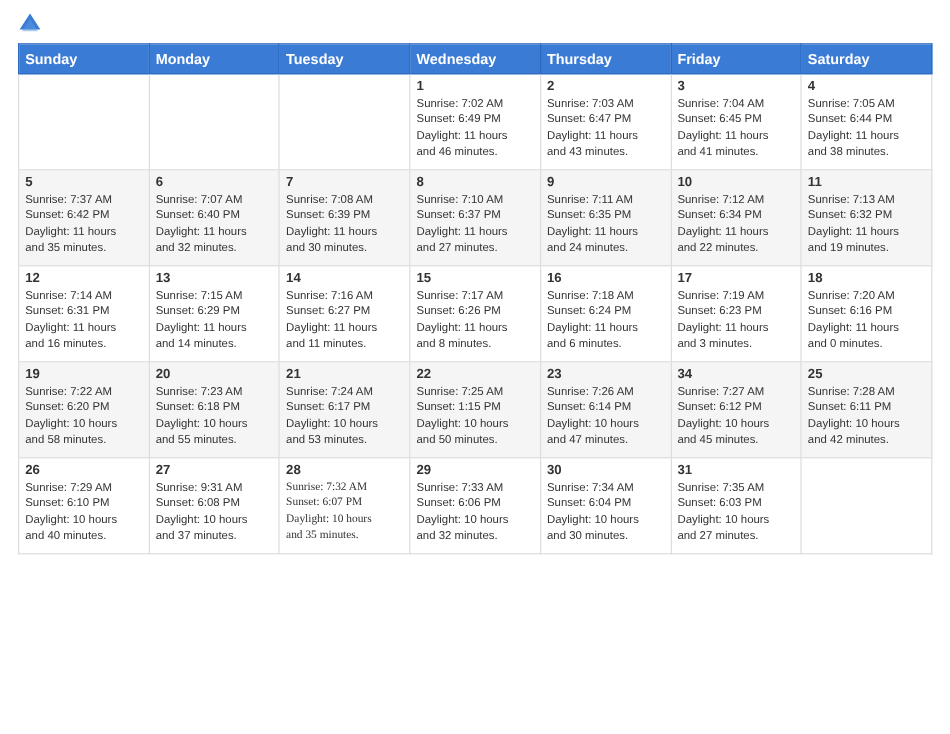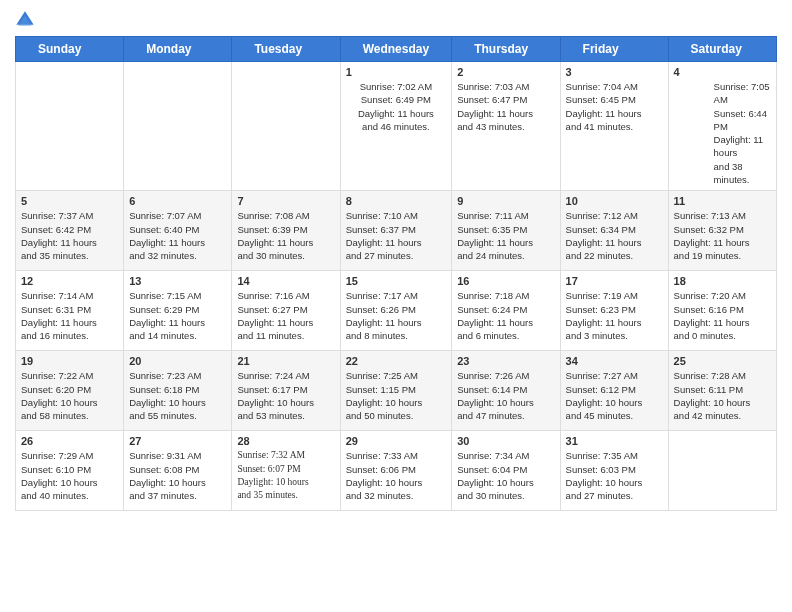--- a/index.html
+++ b/index.html
@@ -58,21 +58,21 @@
     }
     .calendar {
       width: 100%;
       border-collapse: collapse;
       border: 1px solid #ccc;
     }
     .calendar th {
       background: #3a7bd5;
       color: #fff;
       text-align: left;
-      padding: 5px 22px;
+      padding: 5px 5px;
       font-size: 12px;
       font-weight: bold;
       border: 1px solid #2e69c0;
     }
     .calendar td {
       vertical-align: top;
       border: 1px solid #ddd;
       padding: 4px 5px;
       width: calc(100% / 7);
       height: 80px;
@@ -130,42 +130,42 @@
           <th>Saturday</th>
         </tr>
     </thead>
     <tbody id="calendar-body">
     <tr>
           <td class="empty-cell"></td>
           <td class="empty-cell"></td>
           <td class="empty-cell"></td>
           <td>
             <div class="day-num">1</div>
-            <div class="day-info" style="white-space: pre-line; text-align: center;">Sunrise: 7:02 AM
+            <div class="day-info" style="white-space: pre-line;">Sunrise: 7:02 AM
 Sunset: 6:49 PM
 Daylight: 11 hours
 and 46 minutes.</div>
           </td>
           <td>
             <div class="day-num">2</div>
             <div class="day-info" style="white-space: pre-line;">Sunrise: 7:03 AM
 Sunset: 6:47 PM
 Daylight: 11 hours
 and 43 minutes.</div>
           </td>
           <td>
             <div class="day-num">3</div>
             <div class="day-info" style="white-space: pre-line;">Sunrise: 7:04 AM
 Sunset: 6:45 PM
 Daylight: 11 hours
 and 41 minutes.</div>
           </td>
           <td>
             <div class="day-num">4</div>
-            <div class="day-info" style="white-space: pre-line; margin-left: 40px;">Sunrise: 7:05 AM
+            <div class="day-info" style="white-space: pre-line;">Sunrise: 7:05 AM
 Sunset: 6:44 PM
 Daylight: 11 hours
 and 38 minutes.</div>
           </td>
         </tr>
         <tr>
           <td>
             <div class="day-num">5</div>
             <div class="day-info" style="white-space: pre-line;">Sunrise: 7:37 AM
 Sunset: 6:42 PM

